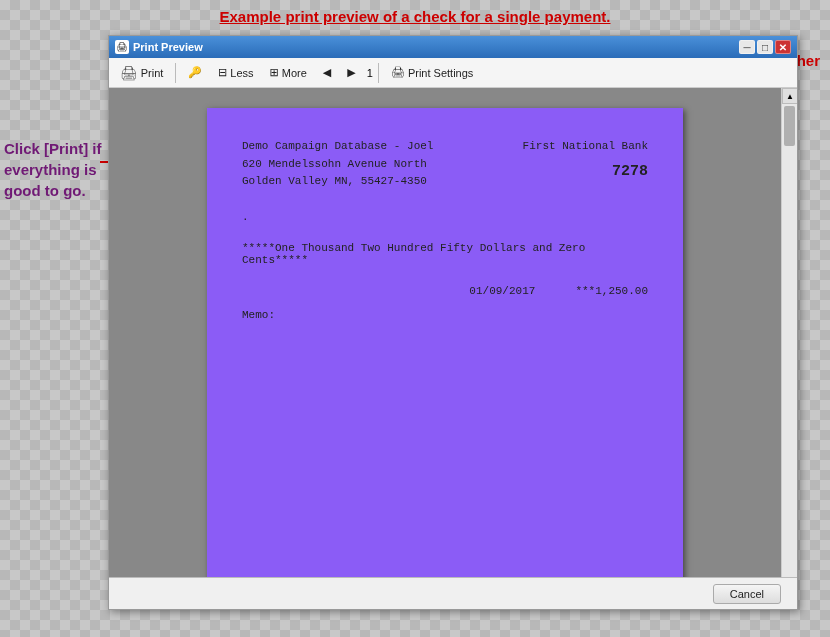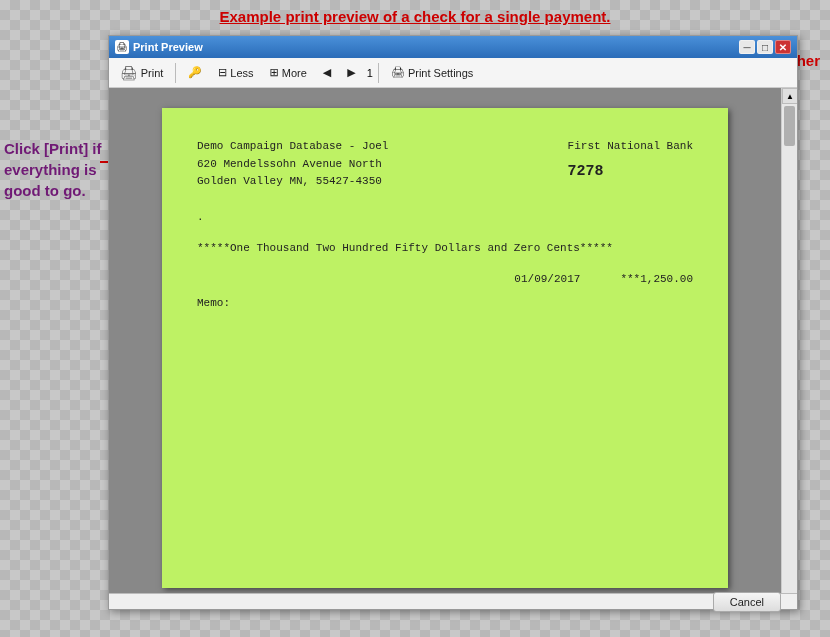--- a/index.html
+++ b/index.html
@@ -210,42 +210,43 @@
       top: 2px;
       left: 2px;
       right: 2px;
       height: 40px;
       background: #b0b0b0;
       border-radius: 2px;
     }
 
     
     .check-page {
-      width: 566px;
+      width: 476px;
       min-height: 480px;
-      background: #bef264;
+      background: #8b5cf6;
       box-shadow: 2px 2px 6px rgba(0,0,0,0.5);
       padding: 30px 35px;
       font-family: 'Courier New', monospace;
       font-size: 11px;
       color: #222;
       position: relative;
     }
 
     .check-header {
       display: flex;
       justify-content: space-between;
       margin-bottom: 20px;
     }
 
     .check-sender-info {
       line-height: 1.6;
     }
 
     .check-bank-info {
+      text-align: right;
       line-height: 1.6;
       margin-left: 48px;
     }
 
     .check-number {
       font-size: 15px;
       font-weight: bold;
       margin-top: 4px;
     }
 
@@ -269,21 +270,21 @@
     .check-memo {
       margin-top: 10px;
     }
 
     
     .bottom-bar {
       position: absolute;
       bottom: 0;
       left: 0;
       right: 0;
-      height: 16px;
+      height: 32px;
       background: #f0f0f0;
       border-top: 1px solid #bbb;
       display: flex;
       align-items: center;
       justify-content: flex-end;
       padding-right: 16px;
     }
 
     .cancel-btn {
       padding: 3px 16px;

